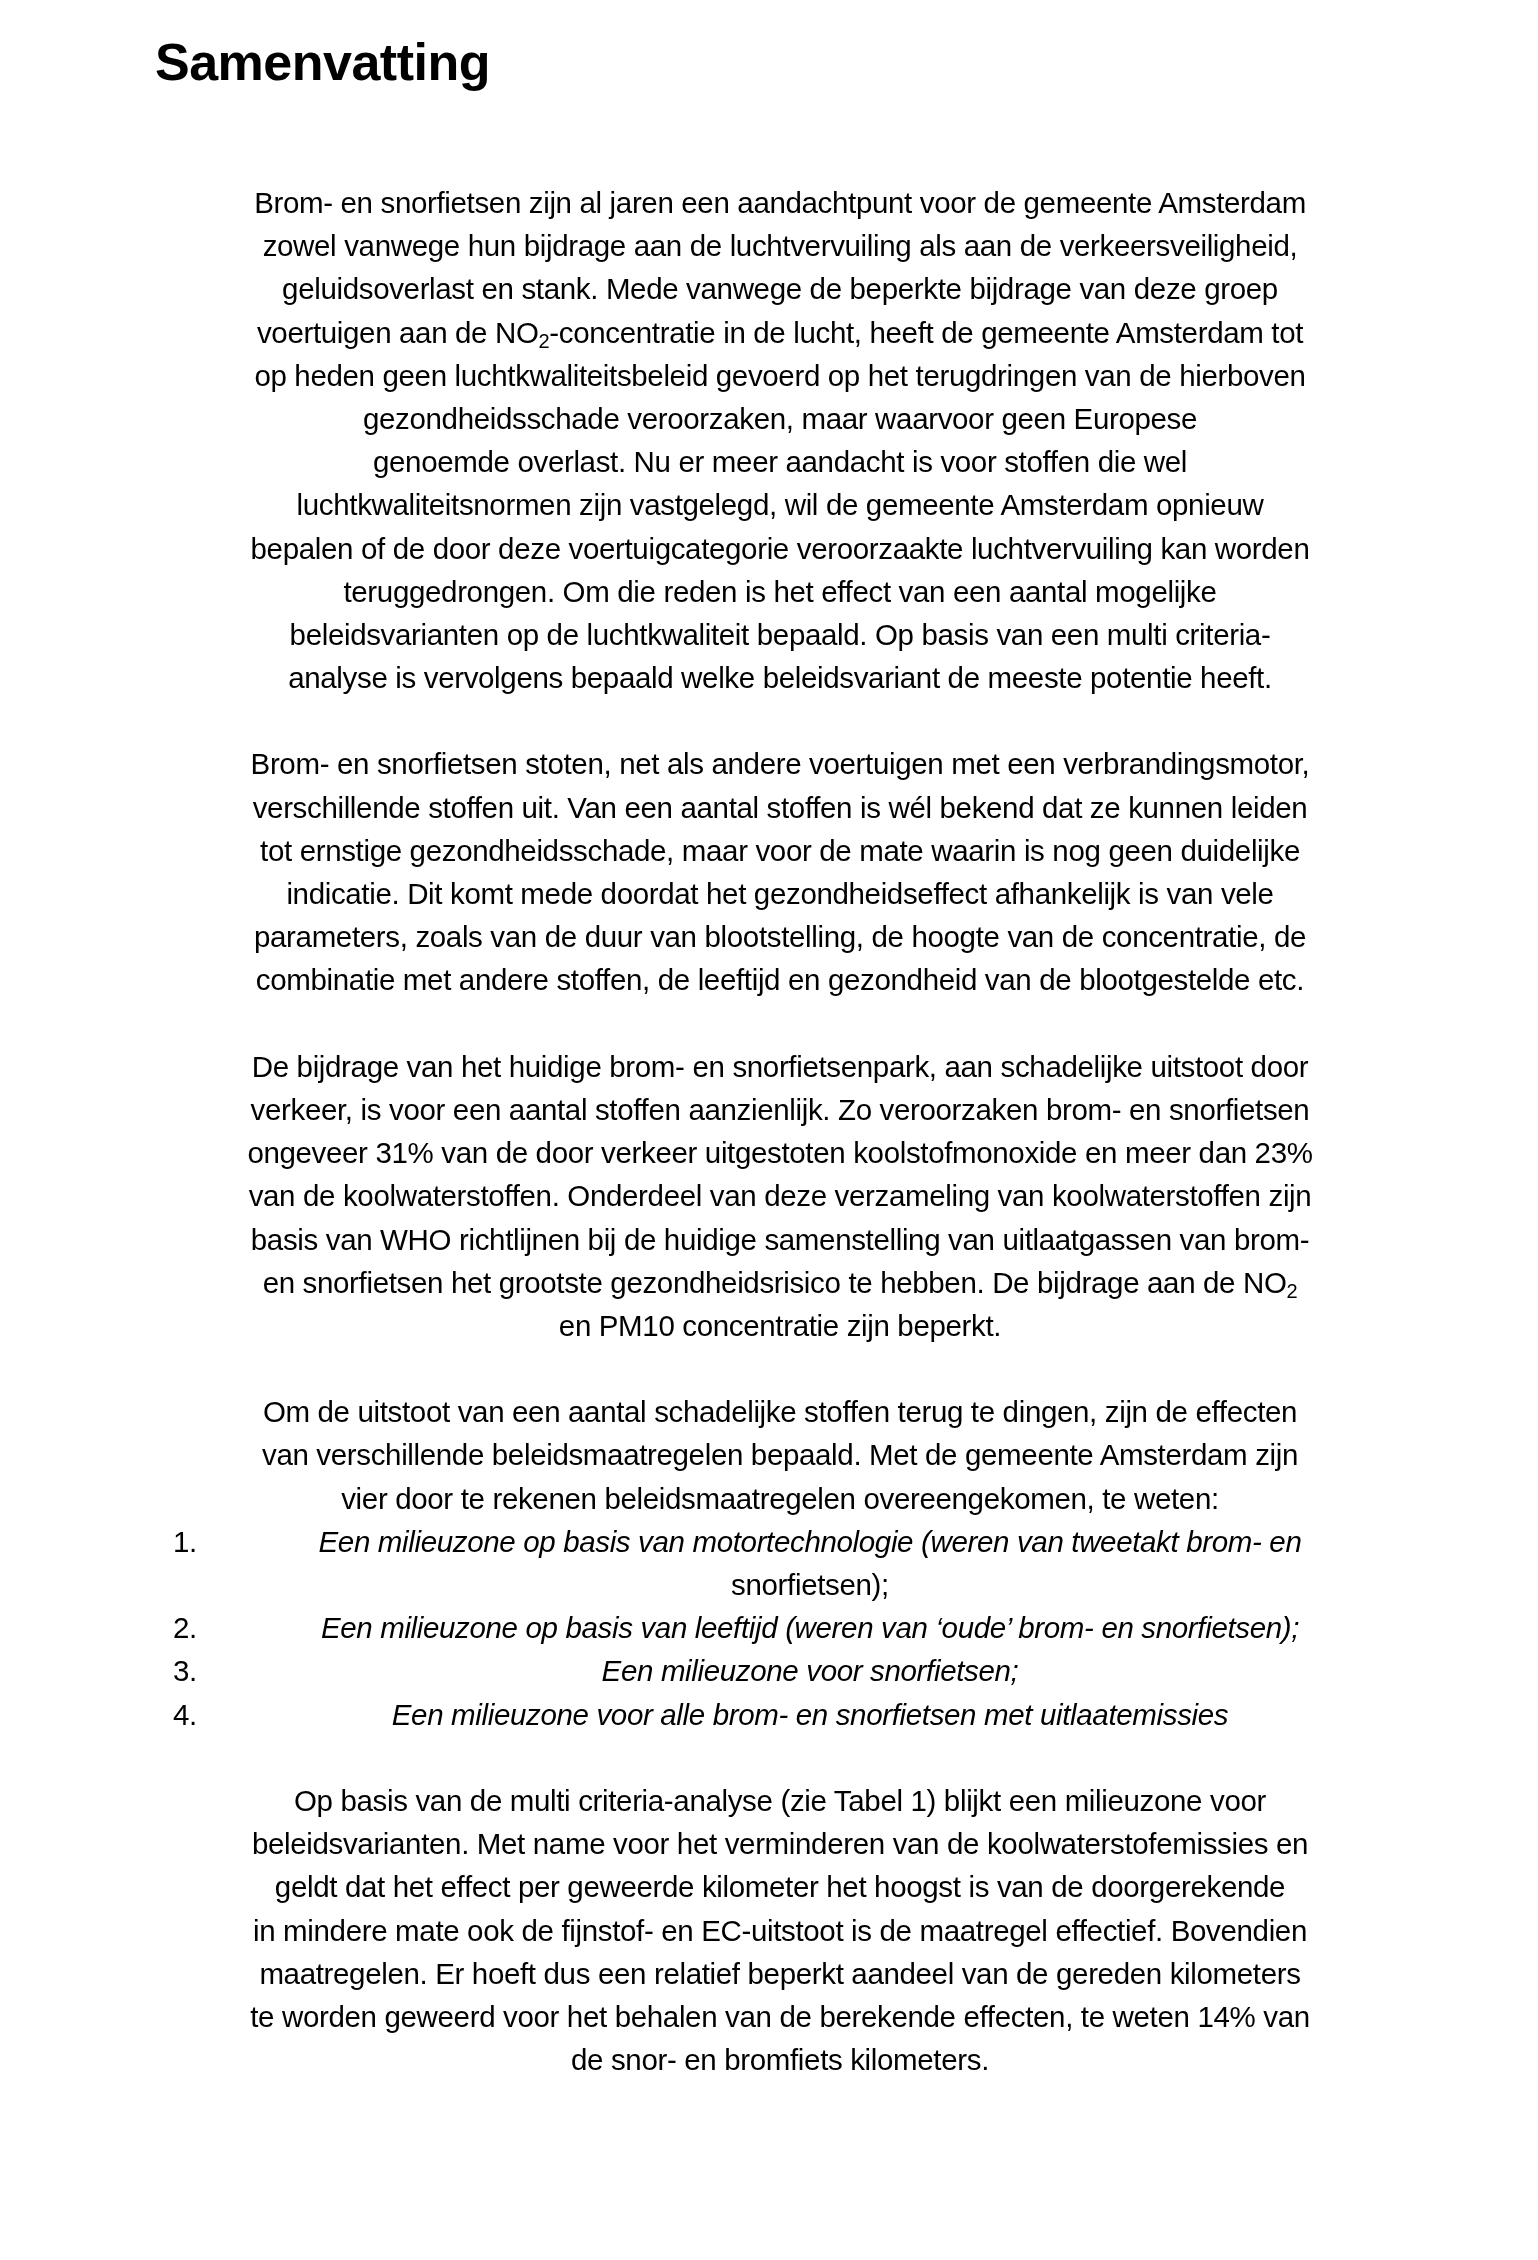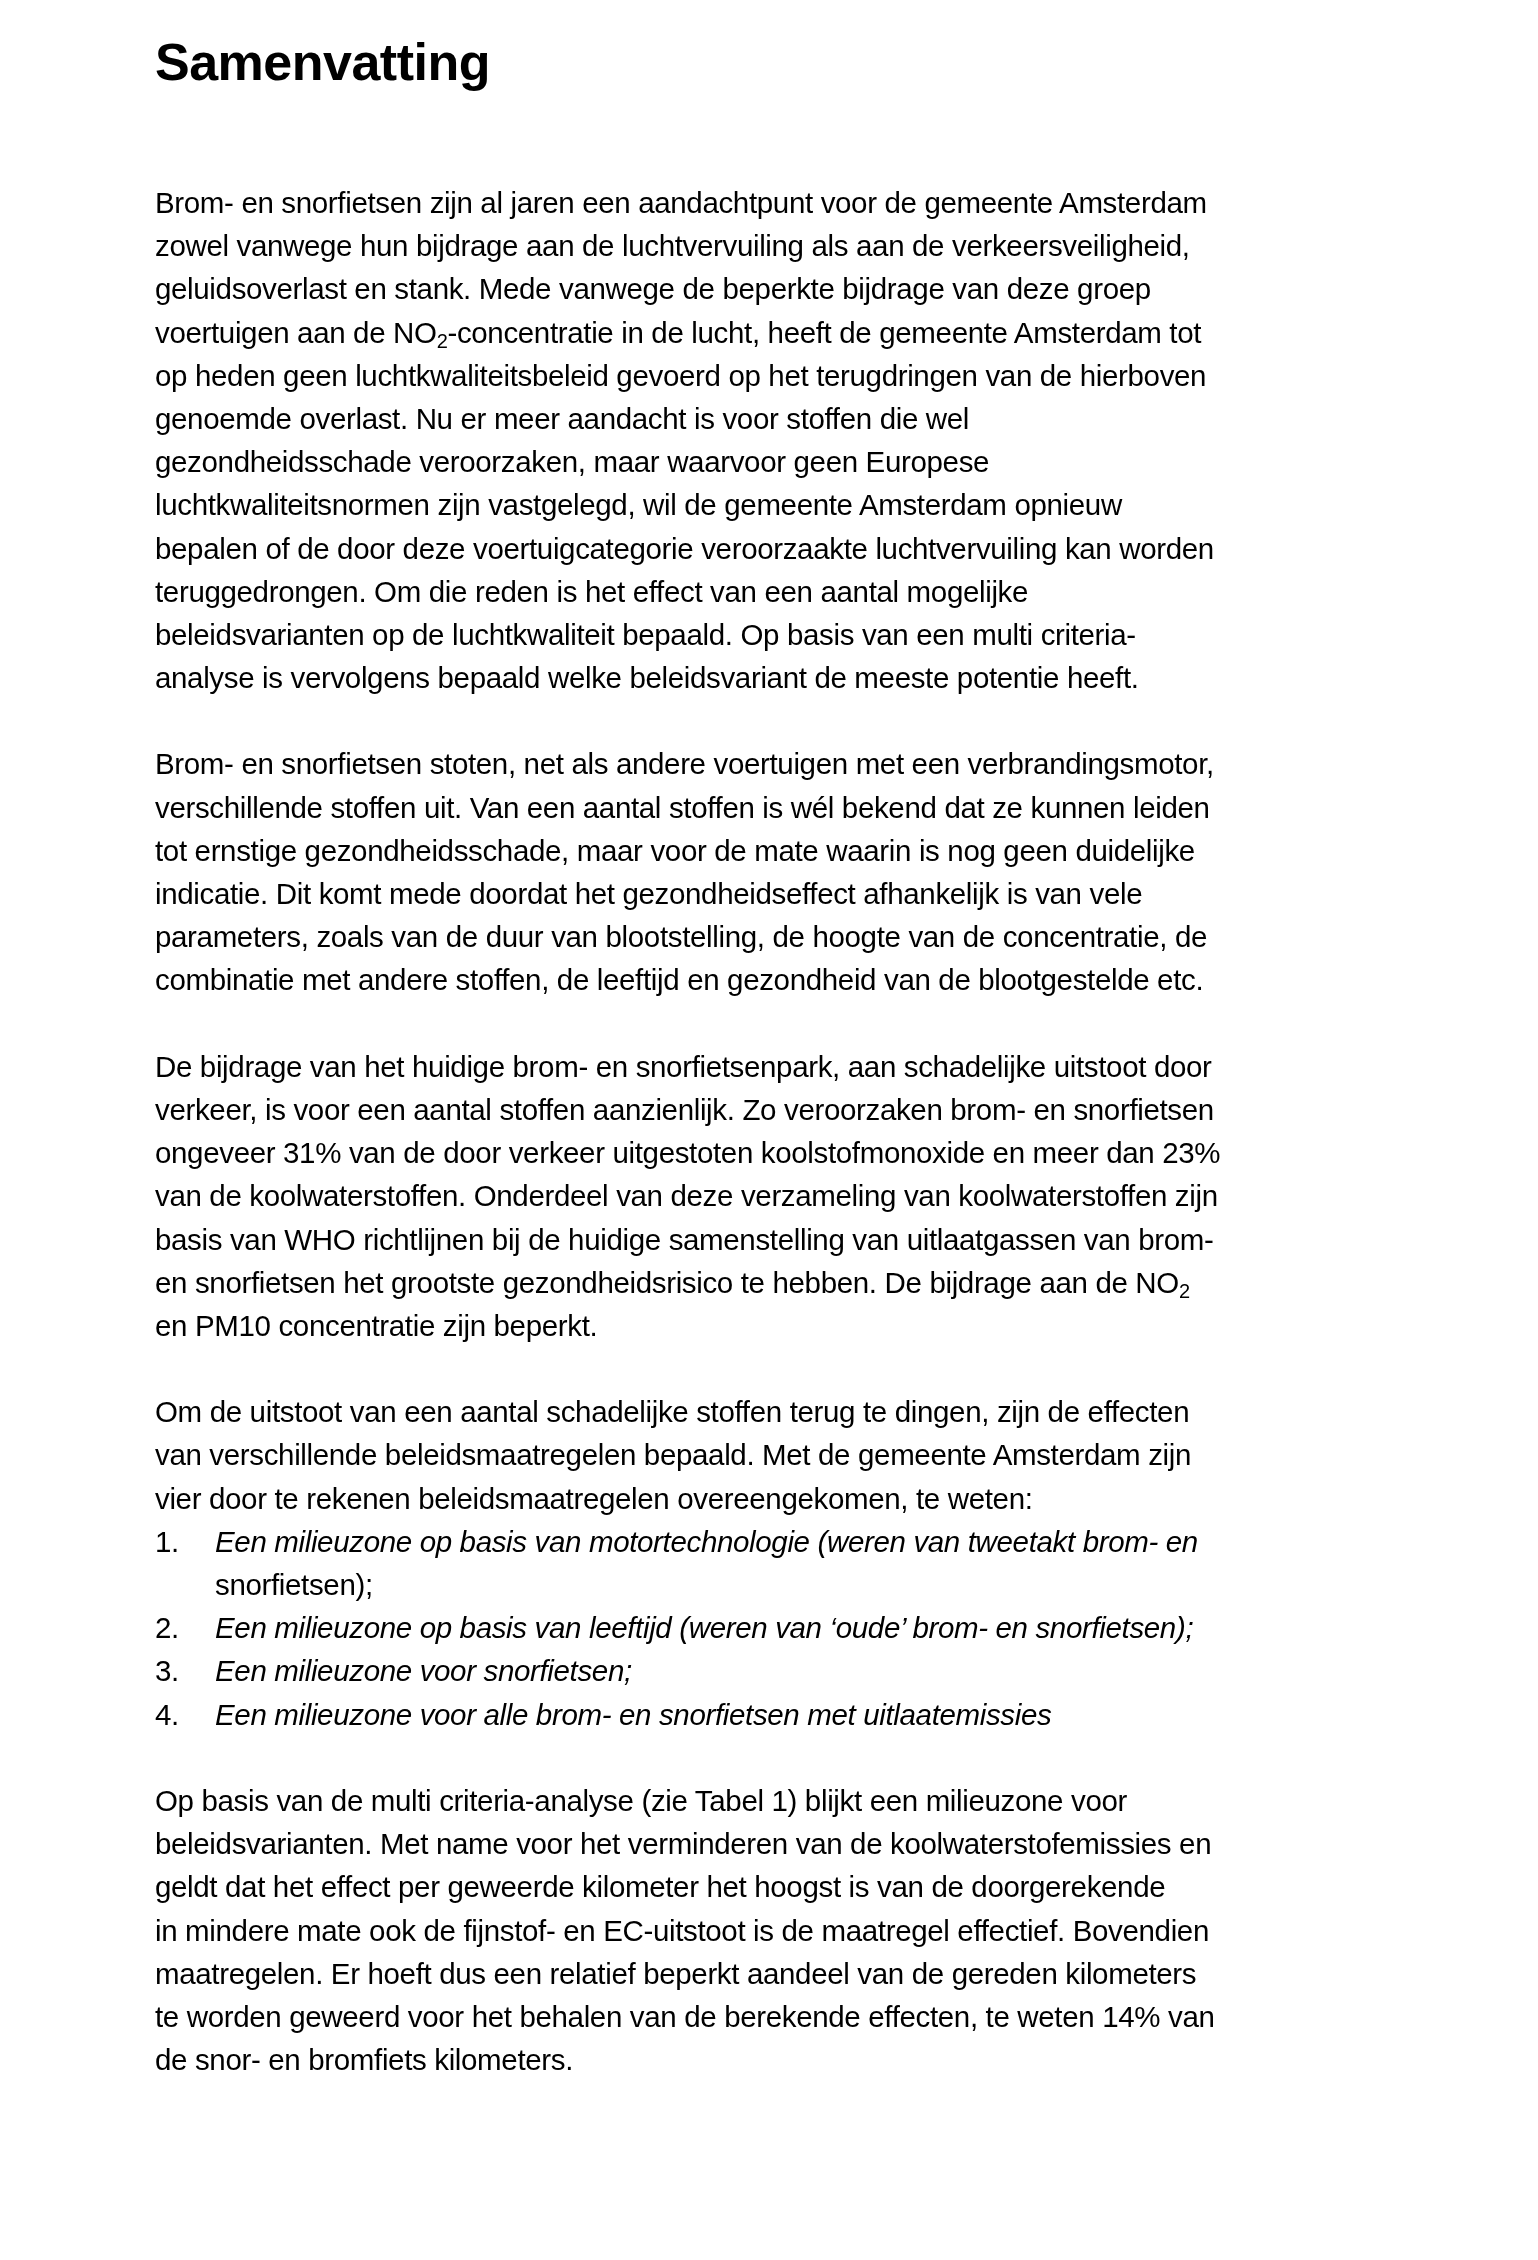--- a/index.html
+++ b/index.html
@@ -3,41 +3,41 @@
 <meta charset="utf-8">
 <style>
   html, body { margin: 0; padding: 0; background: #ffffff; }
   body { width: 1538px; height: 2260px; position: relative; overflow: hidden;
          font-family: "Liberation Sans", sans-serif; color: #000; }
   .page { position: absolute; left: 155px; top: 0; width: 1260px; }
   h1 { position: absolute; top: 26px; left: 0; margin: 0; font-weight: bold;
        font-size: 52px; letter-spacing: -0.5px; line-height: 72px; }
   .body-text { position: absolute; top: 181px; left: 0; width: 1250px; }
   .line { font-size: 29.5px; line-height: 43.2px; white-space: nowrap; letter-spacing: -0.35px; height: 43.2px; }
-  .para { margin: 0 0 43.2px 0; }
+  .para { margin: 0 0 43.2px 0; text-align: center; }
   sub { font-size: 20px; line-height: 0; vertical-align: -5px; }
   .li { display: flex; }
   .li .num { width: 60px; flex: none; }
   .li .txt { flex: 1; font-style: italic; }
   .cont { padding-left: 60px; }
 </style>
 </head>
 <body>
 
 <div class="page">
   <h1>Samenvatting</h1>
   <div class="body-text" id="body-text">
       <div class="para">
         <div class="line">Brom- en snorfietsen zijn al jaren een aandachtpunt voor de gemeente Amsterdam</div>
         <div class="line">zowel vanwege hun bijdrage aan de luchtvervuiling als aan de verkeersveiligheid,</div>
         <div class="line">geluidsoverlast en stank. Mede vanwege de beperkte bijdrage van deze groep</div>
         <div class="line">voertuigen aan de NO<sub>2</sub>-concentratie in de lucht, heeft de gemeente Amsterdam tot</div>
         <div class="line">op heden geen luchtkwaliteitsbeleid gevoerd op het terugdringen van de hierboven</div>
+        <div class="line">gezondheidsschade veroorzaken, maar waarvoor geen Europese</div>
         <div class="line">genoemde overlast. Nu er meer aandacht is voor stoffen die wel</div>
-        <div class="line">gezondheidsschade veroorzaken, maar waarvoor geen Europese</div>
         <div class="line">luchtkwaliteitsnormen zijn vastgelegd, wil de gemeente Amsterdam opnieuw</div>
         <div class="line">bepalen of de door deze voertuigcategorie veroorzaakte luchtvervuiling kan worden</div>
         <div class="line">teruggedrongen. Om die reden is het effect van een aantal mogelijke</div>
         <div class="line">beleidsvarianten op de luchtkwaliteit bepaald. Op basis van een multi criteria-</div>
         <div class="line">analyse is vervolgens bepaald welke beleidsvariant de meeste potentie heeft.</div>
       </div>
       <div class="para">
         <div class="line">Brom- en snorfietsen stoten, net als andere voertuigen met een verbrandingsmotor,</div>
         <div class="line">verschillende stoffen uit. Van een aantal stoffen is wél bekend dat ze kunnen leiden</div>
         <div class="line">tot ernstige gezondheidsschade, maar voor de mate waarin is nog geen duidelijke</div>

